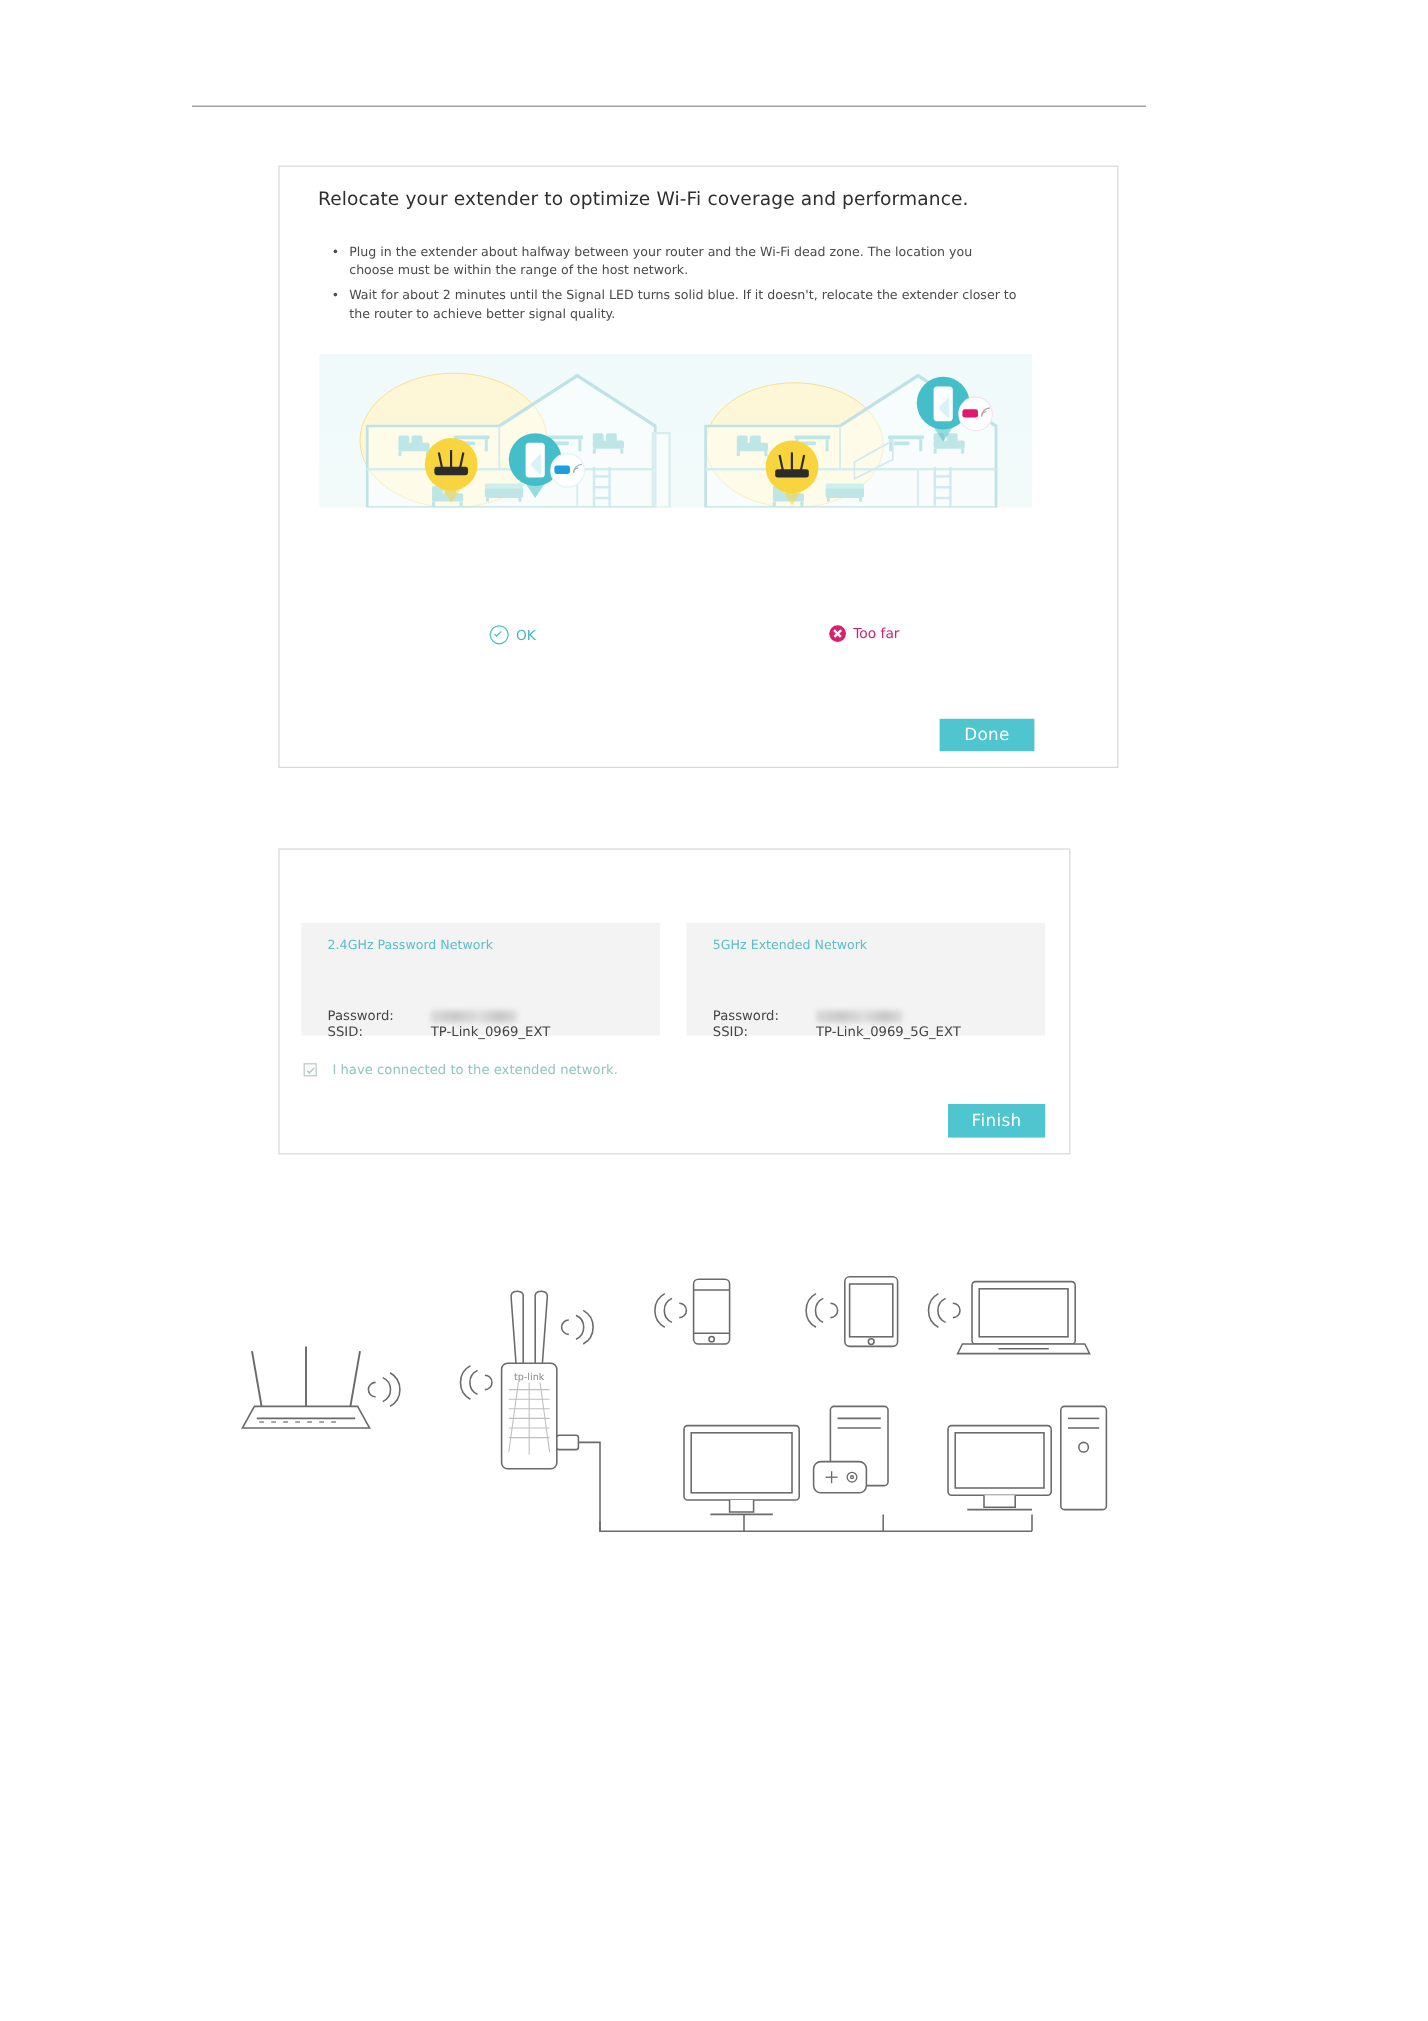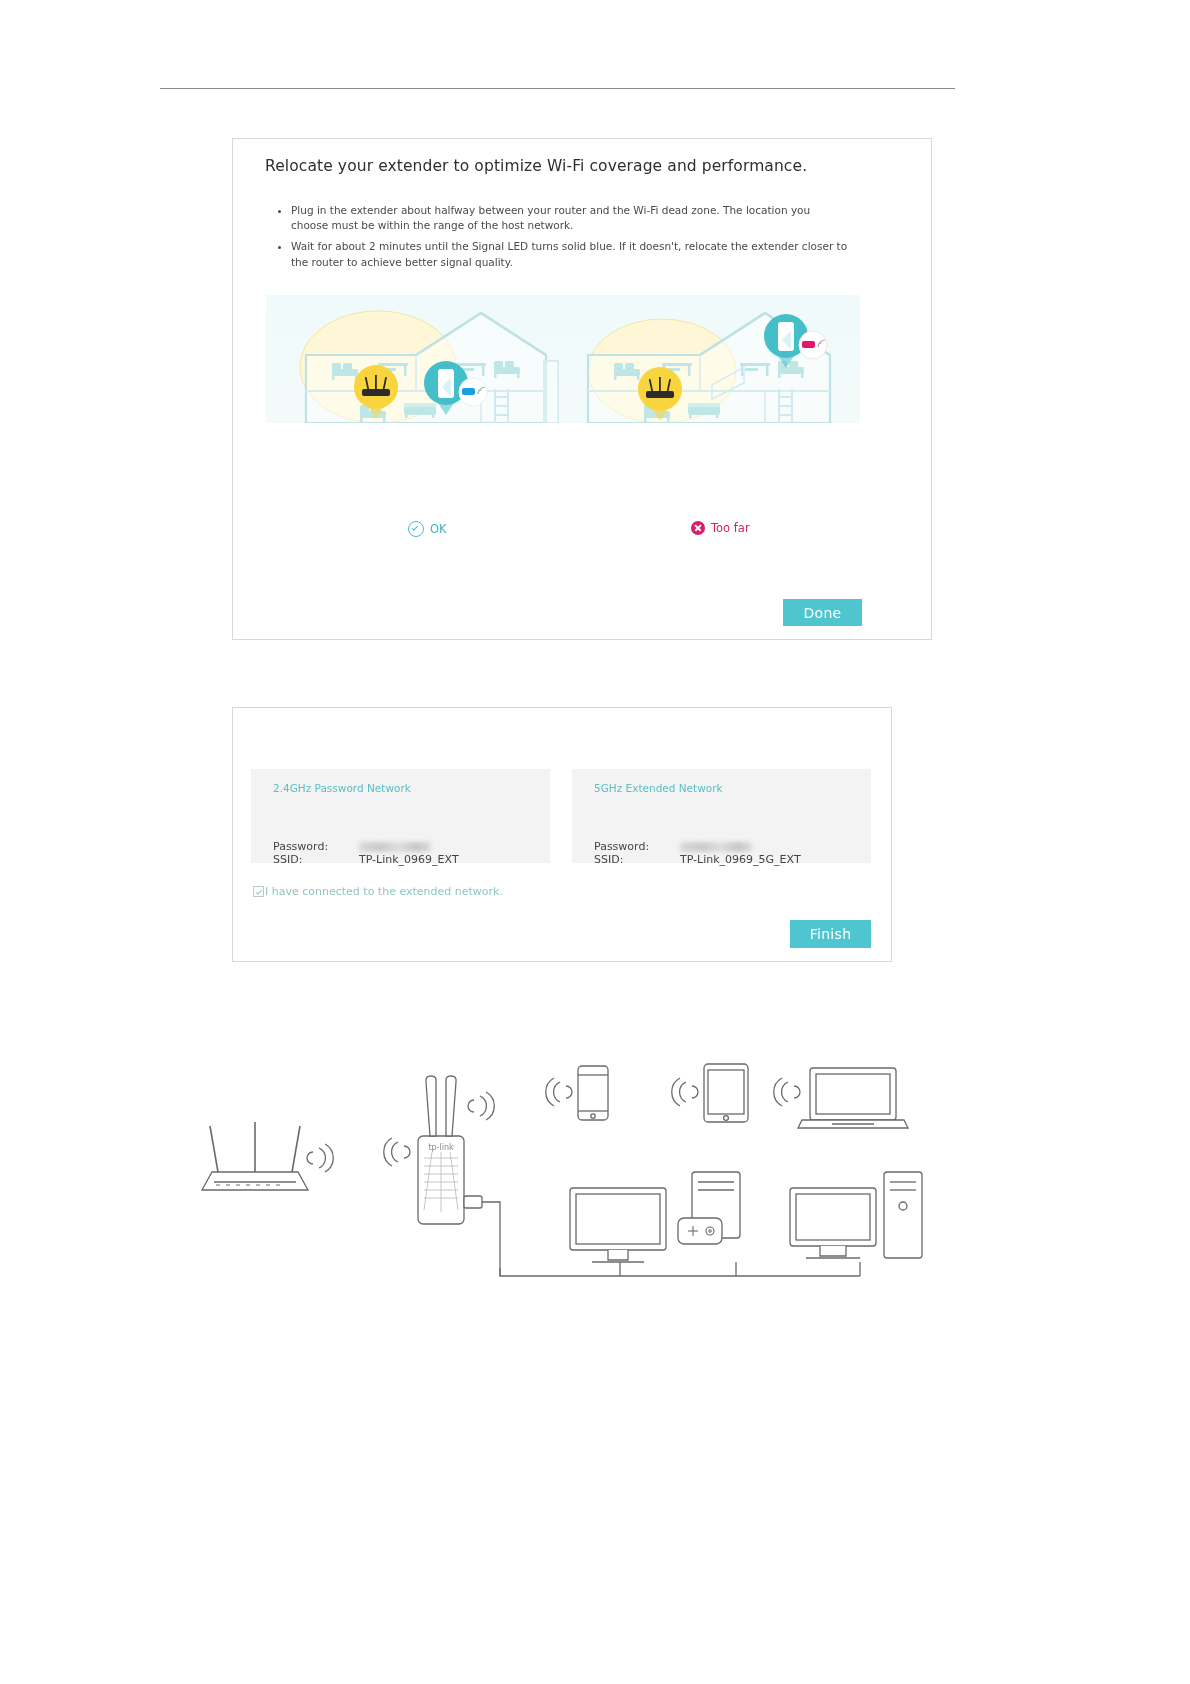--- a/index.html
+++ b/index.html
@@ -88,21 +88,21 @@
   .net-key{position:absolute;left:22px;}
   .net-val{position:absolute;left:108px;}
   .net-row-ssid{top:41px;left:0;width:100%;height:16px;margin-top:43px;}
   .net-row-pass{top:71px;left:0;width:100%;height:16px;}
   .masked{
     display:inline-block;width:72px;height:10px;border-radius:2px;
     background:linear-gradient(90deg,#d9d9d9,#c9c9c9 30%,#dedede 55%,#c6c6c6 80%,#dcdcdc);
     filter:blur(2.2px);vertical-align:middle;
   }
   #confirm-row{
-    position:absolute;left:20px;top:177px;display:flex;align-items:center;gap:1px;
+    position:absolute;left:20px;top:177px;display:flex;align-items:center;gap:13px;
     font-size:11px;color:#8fc6bf;
   }
   .cbx{
     width:11px;height:11px;border:1px solid #b9c9c6;background:#fbfbfb;
     position:relative;display:inline-block;box-sizing:border-box;
   }
   .cbx::after{
     content:"";position:absolute;left:2px;top:2.6px;width:5px;height:2.4px;
     border-left:1.4px solid #9ec8c4;border-bottom:1.4px solid #9ec8c4;
     transform:rotate(-45deg);

